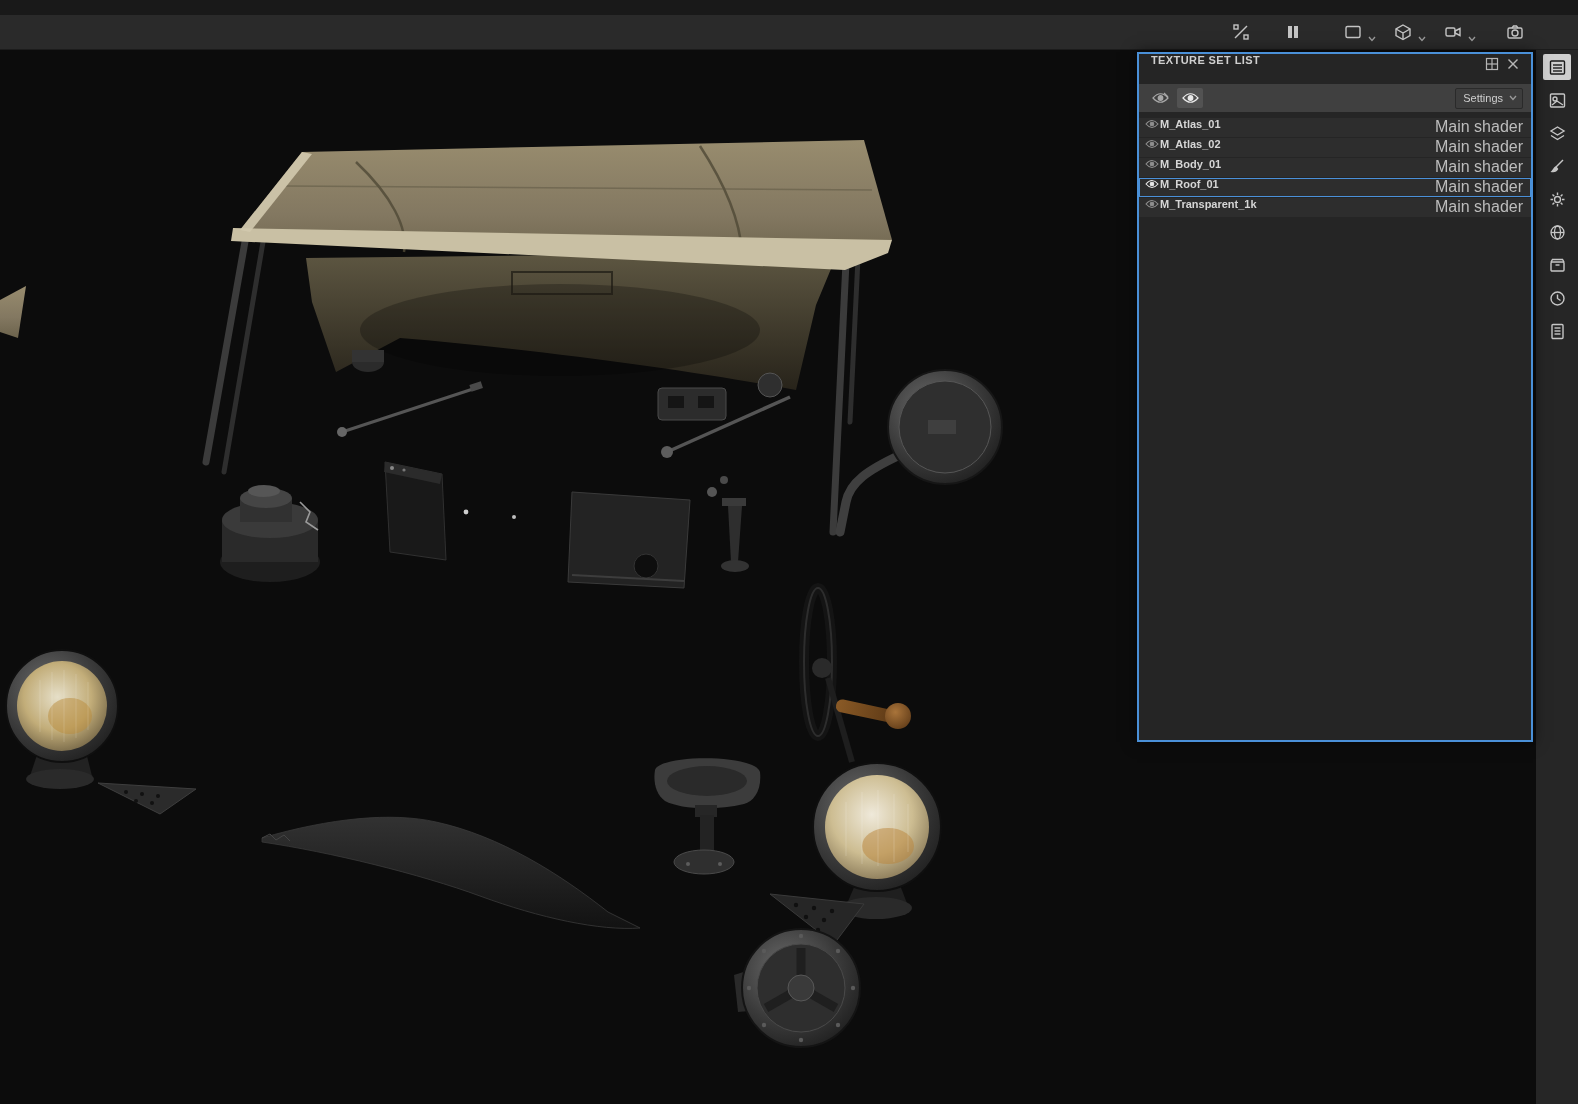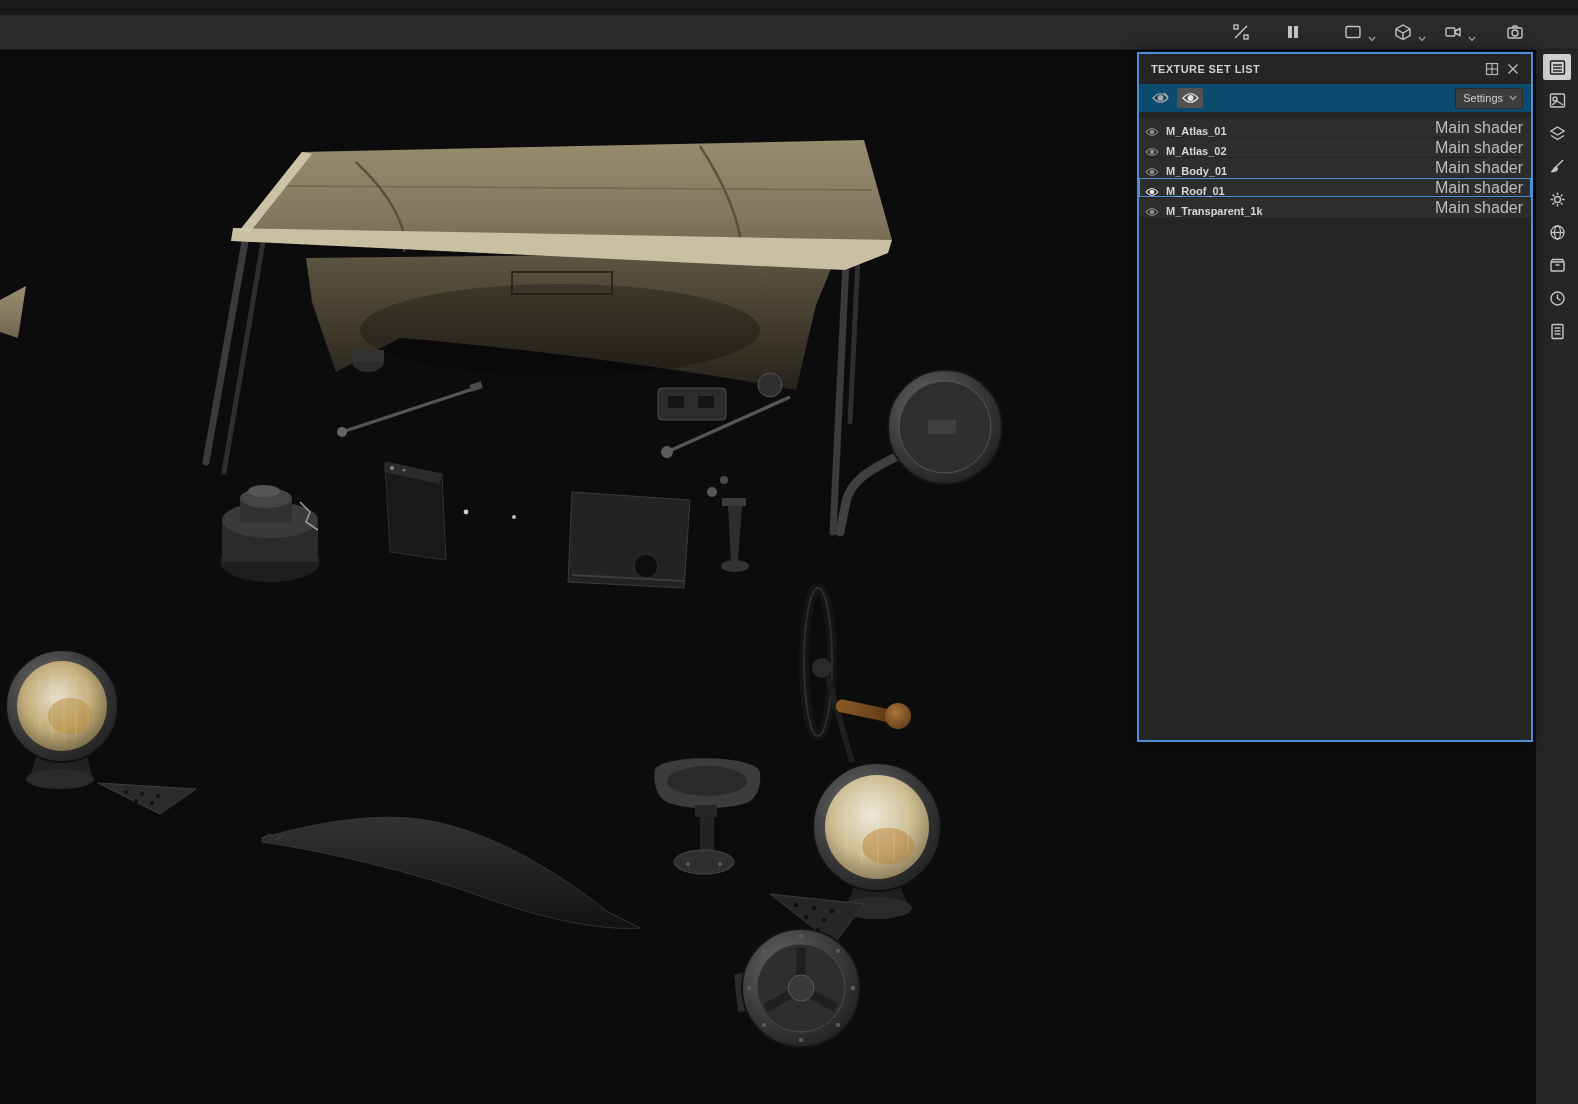--- a/index.html
+++ b/index.html
@@ -24,38 +24,38 @@
   
   .dock{position:absolute;top:50px;right:0;width:42px;bottom:0;background:#262626;
         display:flex;flex-direction:column;align-items:center;padding-top:4px;gap:7px;box-sizing:border-box;}
   .dock-icon{width:28px;height:26px;display:flex;align-items:center;justify-content:center;
              color:#c6c6c6;cursor:pointer;border-radius:2px;}
   .dock-icon.active{background:#cfcfcf;color:#1b1b1b;}
 
   
   .panel{position:absolute;left:1137px;top:52px;width:396px;height:690px;background:#252525;
          border:2px solid #4a90d8;box-sizing:border-box;box-shadow:0 0 14px rgba(0,0,0,.6);}
-  .panel-header{height:30px;display:flex;align-items:center;padding:0 8px 0 12px;gap:1px;}
+  .panel-header{height:30px;display:flex;align-items:flex-start;padding:0 8px 0 12px;gap:1px;}
   .panel-title{flex:1;font-size:11px;font-weight:bold;letter-spacing:.4px;color:#cfcfcf;}
   .ph-icon{width:20px;height:20px;display:flex;align-items:center;justify-content:center;
            color:#b5b5b5;cursor:pointer;border-radius:2px;}
 
-  .panel-controls{height:28px;background:#0c4a6e;display:flex;align-items:center;
+  .panel-controls{height:28px;background:#404040;display:flex;align-items:center;
                   padding:0 8px;gap:4px;}
   .eye-btn{width:26px;height:20px;display:flex;align-items:center;justify-content:center;
            color:#a8a8a8;cursor:pointer;border-radius:2px;}
   .eye-btn.active{background:#525252;color:#eaeaea;}
   .settings-dd{margin-left:auto;height:19px;background:#3d3d3d;border:1px solid #2a2a2a;
                border-radius:2px;display:flex;align-items:center;gap:6px;padding:0 5px 0 7px;
                font-size:11px;color:#cfcfcf;cursor:pointer;}
   .settings-dd .dd-chevron{color:#9a9a9a;font-size:9px;line-height:1;}
 
   .tsl-rows{margin-top:6px;display:flex;flex-direction:column;gap:1px;}
-  .tsl-row{height:19px;background:#2d2d2d;display:flex;align-items:flex-end;
-           padding:0 8px 0 6px;gap:6px;cursor:pointer;box-sizing:border-box;}
+  .tsl-row{height:19px;background:#2d2d2d;display:flex;align-items:flex-start;
+           padding:0 8px 0 6px;cursor:pointer;box-sizing:border-box;}
   .tsl-row.selected{box-shadow:inset 0 0 0 1px #4a90d8;}
   .row-eye{width:15px;height:11px;display:flex;align-items:center;color:#8f8f8f;}
   .tsl-row.selected .row-eye{color:#e9e9e9;}
   .row-name{font-size:11px;font-weight:bold;color:#d6d6d6;}
   .row-shader{margin-left:auto;font-size:16px;color:#bdbdbd;}
 
   svg{display:block;}
 </style>
 </head>
 <body>

